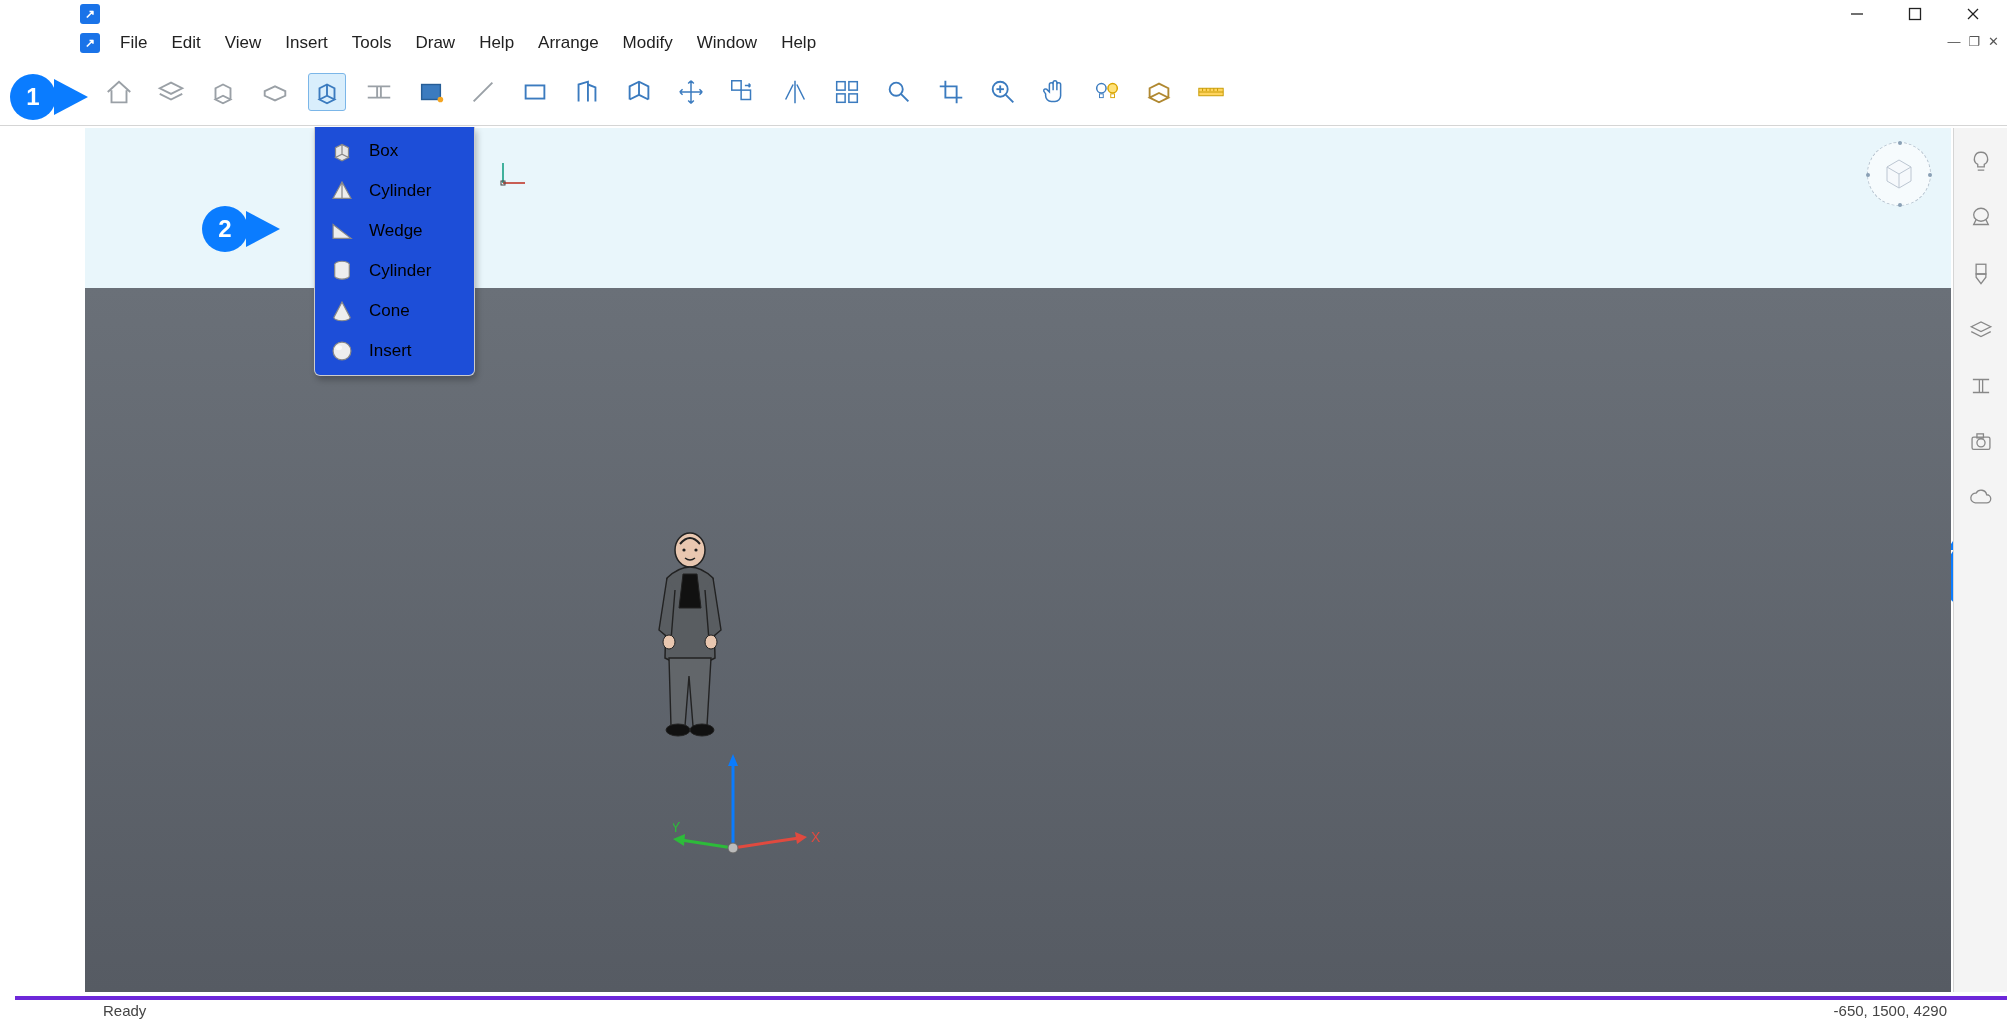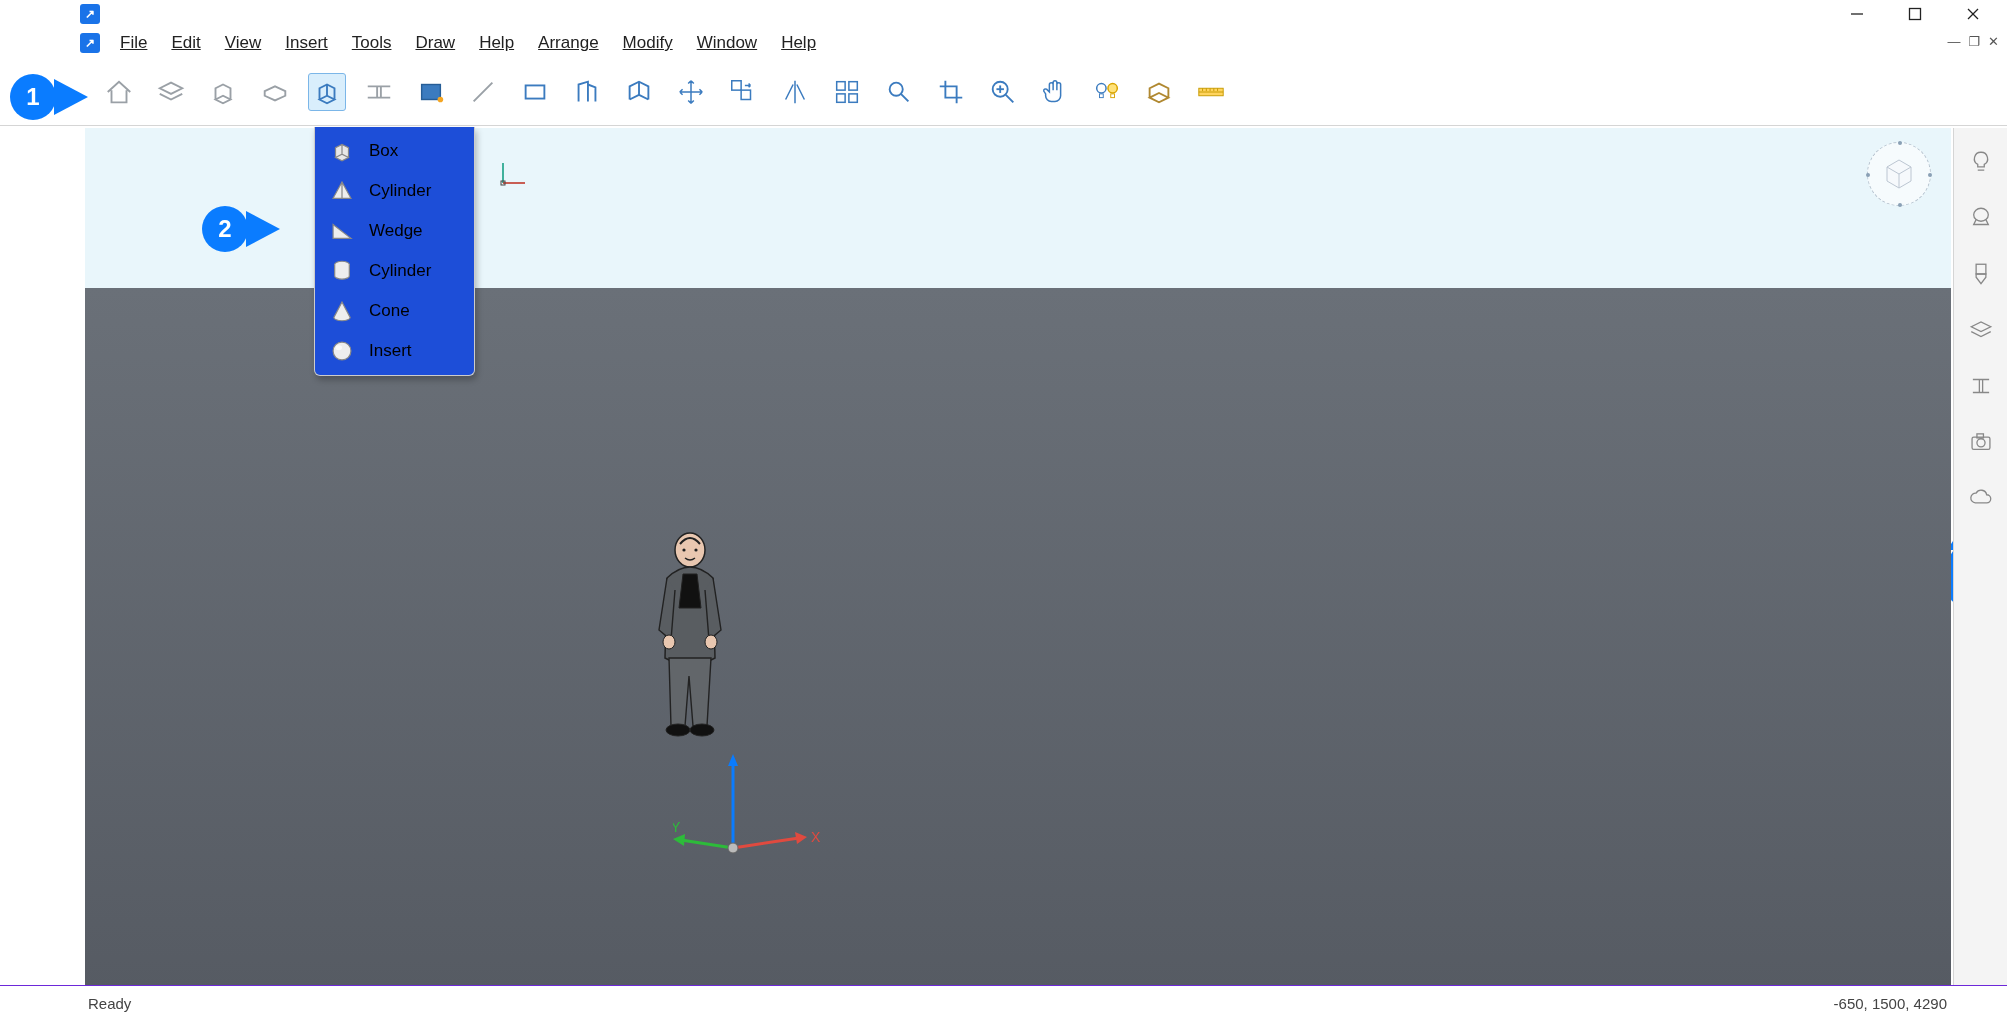--- a/index.html
+++ b/index.html
@@ -8,21 +8,21 @@
   
   .titlebar { height: 28px; display: flex; align-items: center; padding-left: 80px; font-size: 17px; color: #222; }
   .titlebar .app-icon { width: 20px; height: 20px; background: #1a73e8; border-radius: 3px; margin-right: 8px; display: flex; align-items: center; justify-content: center; color: #fff; font-size: 12px; font-weight: bold; }
   .win-controls { position: absolute; right: 5px; top: 0; display: flex; }
   .win-controls div { width: 58px; height: 28px; display: flex; align-items: center; justify-content: center; font-size: 14px; cursor: pointer; }
   .win-controls svg { stroke: #222; }
 
   
   .menubar { height: 30px; display: flex; align-items: center; padding-left: 80px; font-size: 17px; color: #222; position: relative;}
   .menubar .app-icon { width: 20px; height: 20px; background: #1a73e8; border-radius: 3px; margin-right: 8px; display: flex; align-items: center; justify-content: center; color: #fff; font-size: 12px; font-weight: bold; }
-  .menubar .item { padding: 4px 12px; cursor: pointer; text-decoration: underline; }
+  .menubar .item { padding: 4px 12px; cursor: pointer; }
   .mdi-controls { position: absolute; right: 8px; top: 6px; display: flex; gap: 8px; font-size: 13px; color: #555;}
   .mdi-controls span { cursor:pointer; }
 
   
   .toolbar-wrap { height: 68px; display:flex; align-items:center; padding-left:100px; gap:14px; border-bottom:1px solid #d5d5d5;}
   .tool-btn { width: 38px; height: 38px; display: flex; align-items: center; justify-content: center; border-radius: 3px; cursor: pointer; }
   .tool-btn.active { background:#d9eefc; border:1px solid #7bb6e8;}
   .tool-btn svg { width: 30px; height: 30px; }
 
   
@@ -47,21 +47,21 @@
   
   .viewcube{ position:absolute; right:20px; top:14px; width:64px; height:64px; border:1px dashed #b7c3cf; border-radius:50%; background:rgba(255,255,255,.6); display:flex;align-items:center;justify-content:center;}
   .viewcube .dot{ position:absolute; width:4px;height:4px;background:#8aa0b5;border-radius:50%;}
 
   
   .sidepanel{ position:absolute; right:0; top:128px; bottom:28px; width:54px; background:#f4f4f4; border-left:1px solid #d5d5d5; display:flex; flex-direction:column; align-items:center; gap:28px; padding-top:20px;}
   .sidepanel .sicon{ width:28px;height:28px; cursor:pointer; display:flex;align-items:center;justify-content:center;}
   .sidepanel svg{ stroke:#888; fill:none; stroke-width:1.6;}
 
   
-  .statusbar{ position:absolute; left:0;right:0;bottom:0; height:35px; background:#fff; border-top:1px solid #6d28d9; display:flex; align-items:center; font-size:15px; color:#444; padding:0 16px 0 88px;}
+  .statusbar{ position:absolute; left:15px;right:0;bottom:0; height:24px; background:#fff; border-top:4px solid #6d28d9; display:flex; align-items:center; font-size:15px; color:#444; padding:0 16px 0 88px;}
   .statusbar .coords{ position:absolute; right:60px;}
 
   
   .person{ position:absolute; left:560px; top:398px; z-index:20;}
 
   
   .gizmo{ position:absolute; left:588px; top:620px; z-index:25;}
 
 </style>
 </head>

